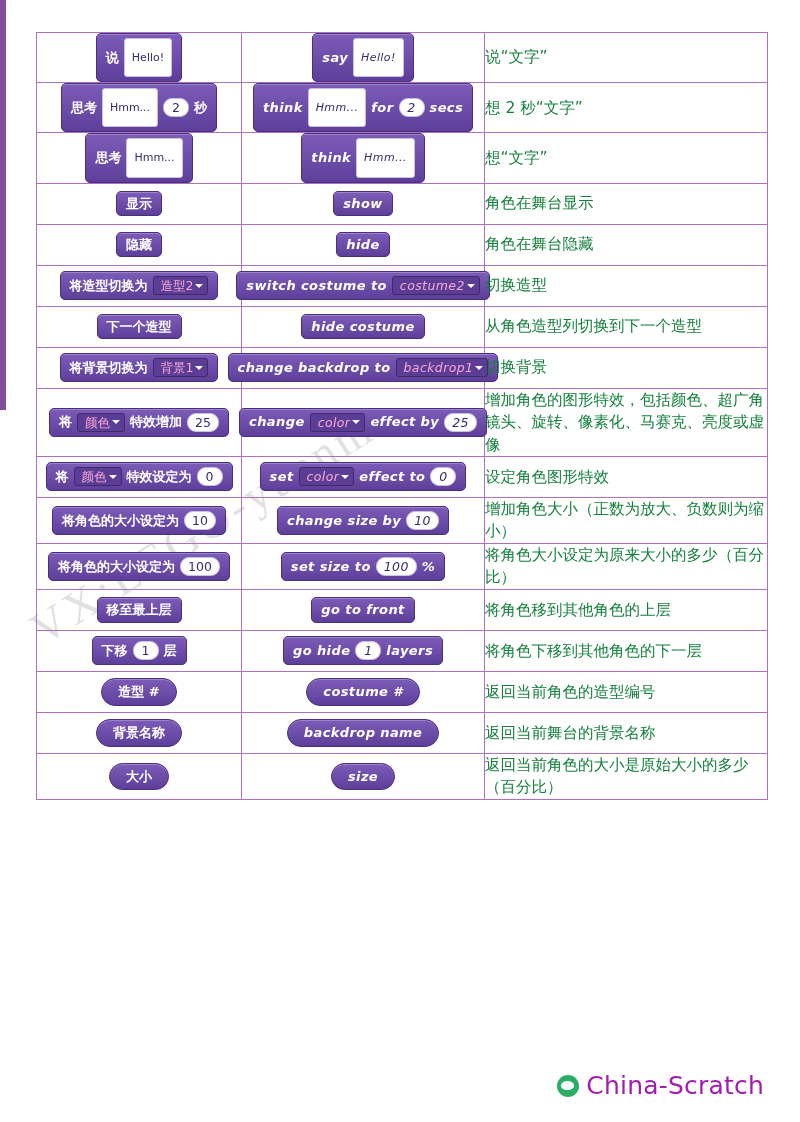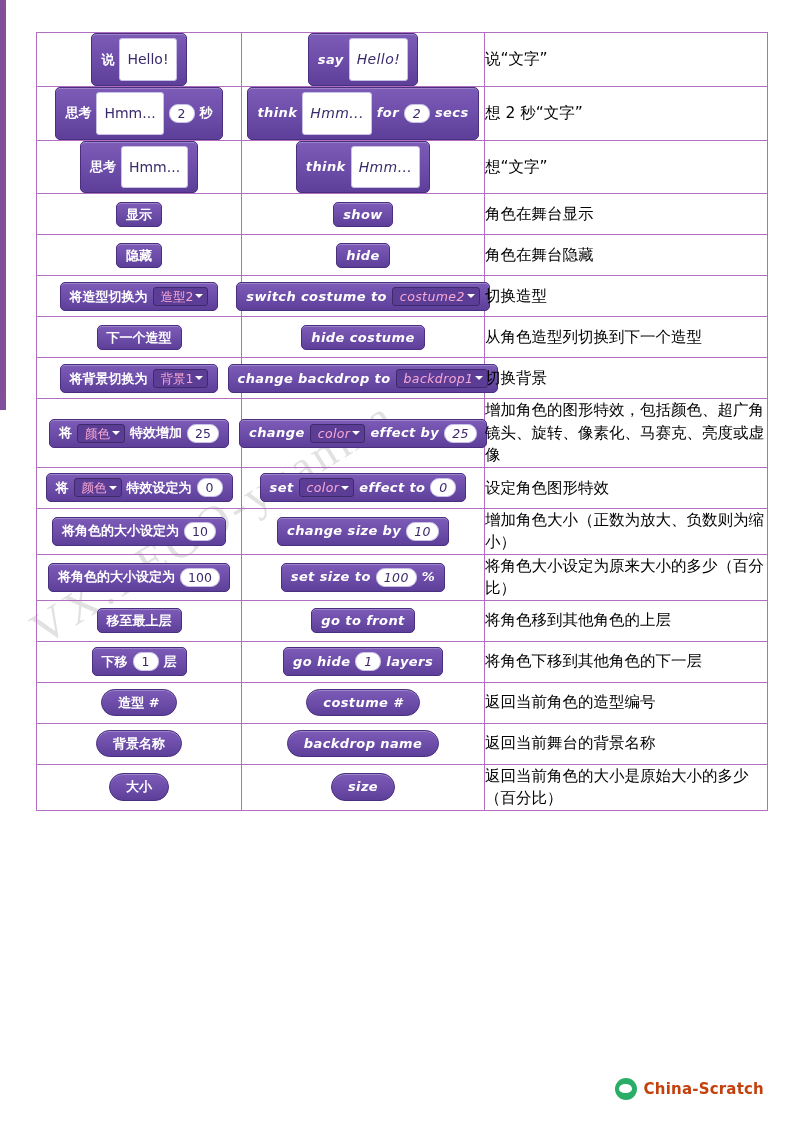--- a/index.html
+++ b/index.html
@@ -63,21 +63,21 @@
     vertical-align: middle;
     padding: 0;
   }
   td.c1 { width: 204px; text-align: center; }
   td.c2 { width: 242px; text-align: center; font-style: italic; }
   td.c3 {
     width: 282px;
     padding: 6px 8px 6px 10px;
     font-family: "DejaVu Sans", "Liberation Sans", sans-serif;
     font-size: 15.5px;
-    color: #000000;
+    color: #15803d;
     line-height: 1.45;
     text-align: left;
   }
   .rowbox { display: flex; align-items: center; justify-content: center; min-height: 40px; }
 
   
   .blk {
     display: inline-flex;
     align-items: center;
     gap: 5px;
@@ -96,21 +96,21 @@
   .blk.round {
     border-radius: 14px;
     padding: 5px 16px;
   }
   .blk.en { font-weight: bold; letter-spacing: 0.4px; }
   .blk .txtfield {
     background: #fff;
     color: #3b2a6b;
     border-radius: 3px;
     padding: 12px 7px;
-    font-size: 14px;
+    font-size: 11px;
     font-weight: normal;
     border: 1px solid #c9c0e6;
   }
   .blk .numfield {
     background: #fff;
     color: #3b2a6b;
     border-radius: 9px;
     padding: 1px 7px;
     font-size: 12.5px;
     font-weight: normal;
@@ -157,23 +157,23 @@
   }
   .footer .wechat::after {
     content: "";
     position: absolute;
     left: 4px; top: 6px;
     width: 13px; height: 9px;
     border-radius: 50% 50% 45% 45%;
     background: #fff;
   }
   .footer .brand {
-    font-size: 15px;
-    font-weight: bold;
-    color: #c2410c;
+    font-size: 25px;
+    font-weight: normal;
+    color: #a21caf;
     font-family: "DejaVu Sans", "Liberation Sans", sans-serif;
     letter-spacing: 0.2px;
   }
 </style>
 </head>
 <body>
 
 <div class="page">
 
   <div class="left-strip2"></div>

